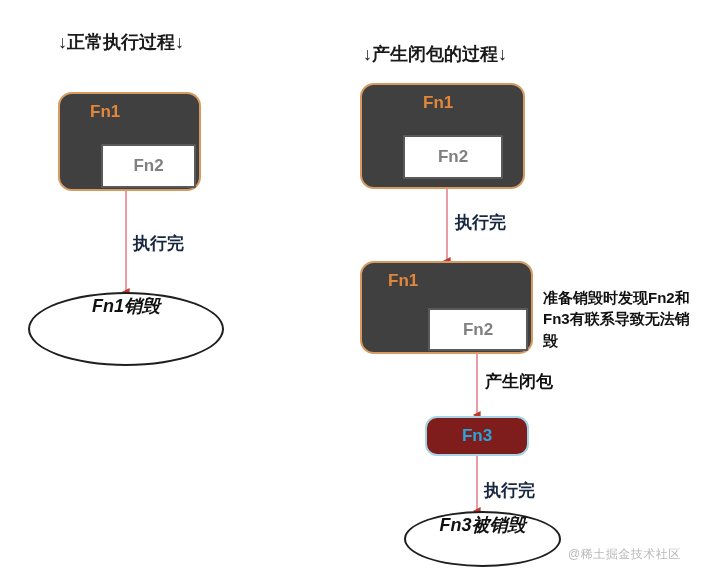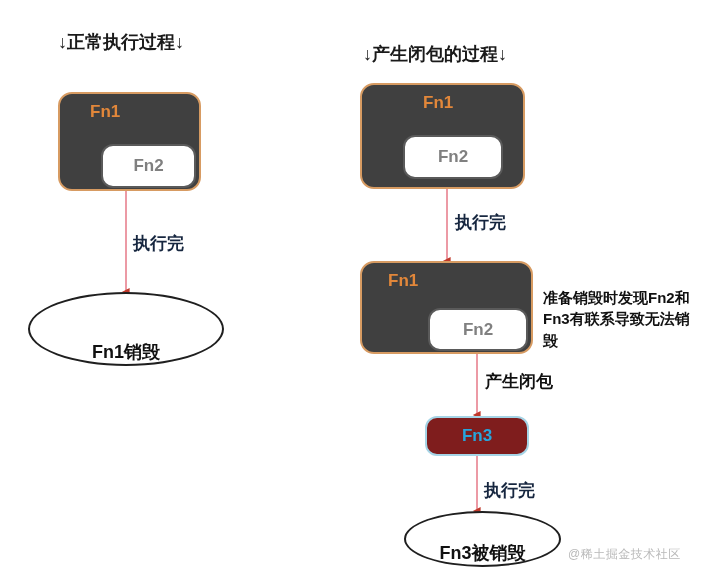--- a/index.html
+++ b/index.html
@@ -40,21 +40,21 @@
     font-size: 17px;
     font-weight: bold;
     color: #e2873a;
     white-space: nowrap;
   }
 
   
   .fn2-box {
     box-sizing: border-box;
     border: 2px solid #5a5a5a;
-    border-radius: 12px;
+    border-radius: 1px;
     background: #ffffff;
     display: flex;
     align-items: center;
     justify-content: center;
   }
   .fn2-label {
     font-size: 17px;
     font-weight: bold;
     color: #808080;
     white-space: nowrap;
@@ -77,22 +77,23 @@
     white-space: nowrap;
   }
 
   
   .ellipse {
     box-sizing: border-box;
     border: 2px solid #1f1f1f;
     border-radius: 50%;
     background: #ffffff;
     display: flex;
-    align-items: flex-end;
+    align-items: flex-start;
     justify-content: center;
+    font-style: italic;
   }
   .ellipse-label {
     font-size: 18px;
     font-weight: bold;
     color: #111111;
     white-space: nowrap;
   }
 
   
   .edge-label {

